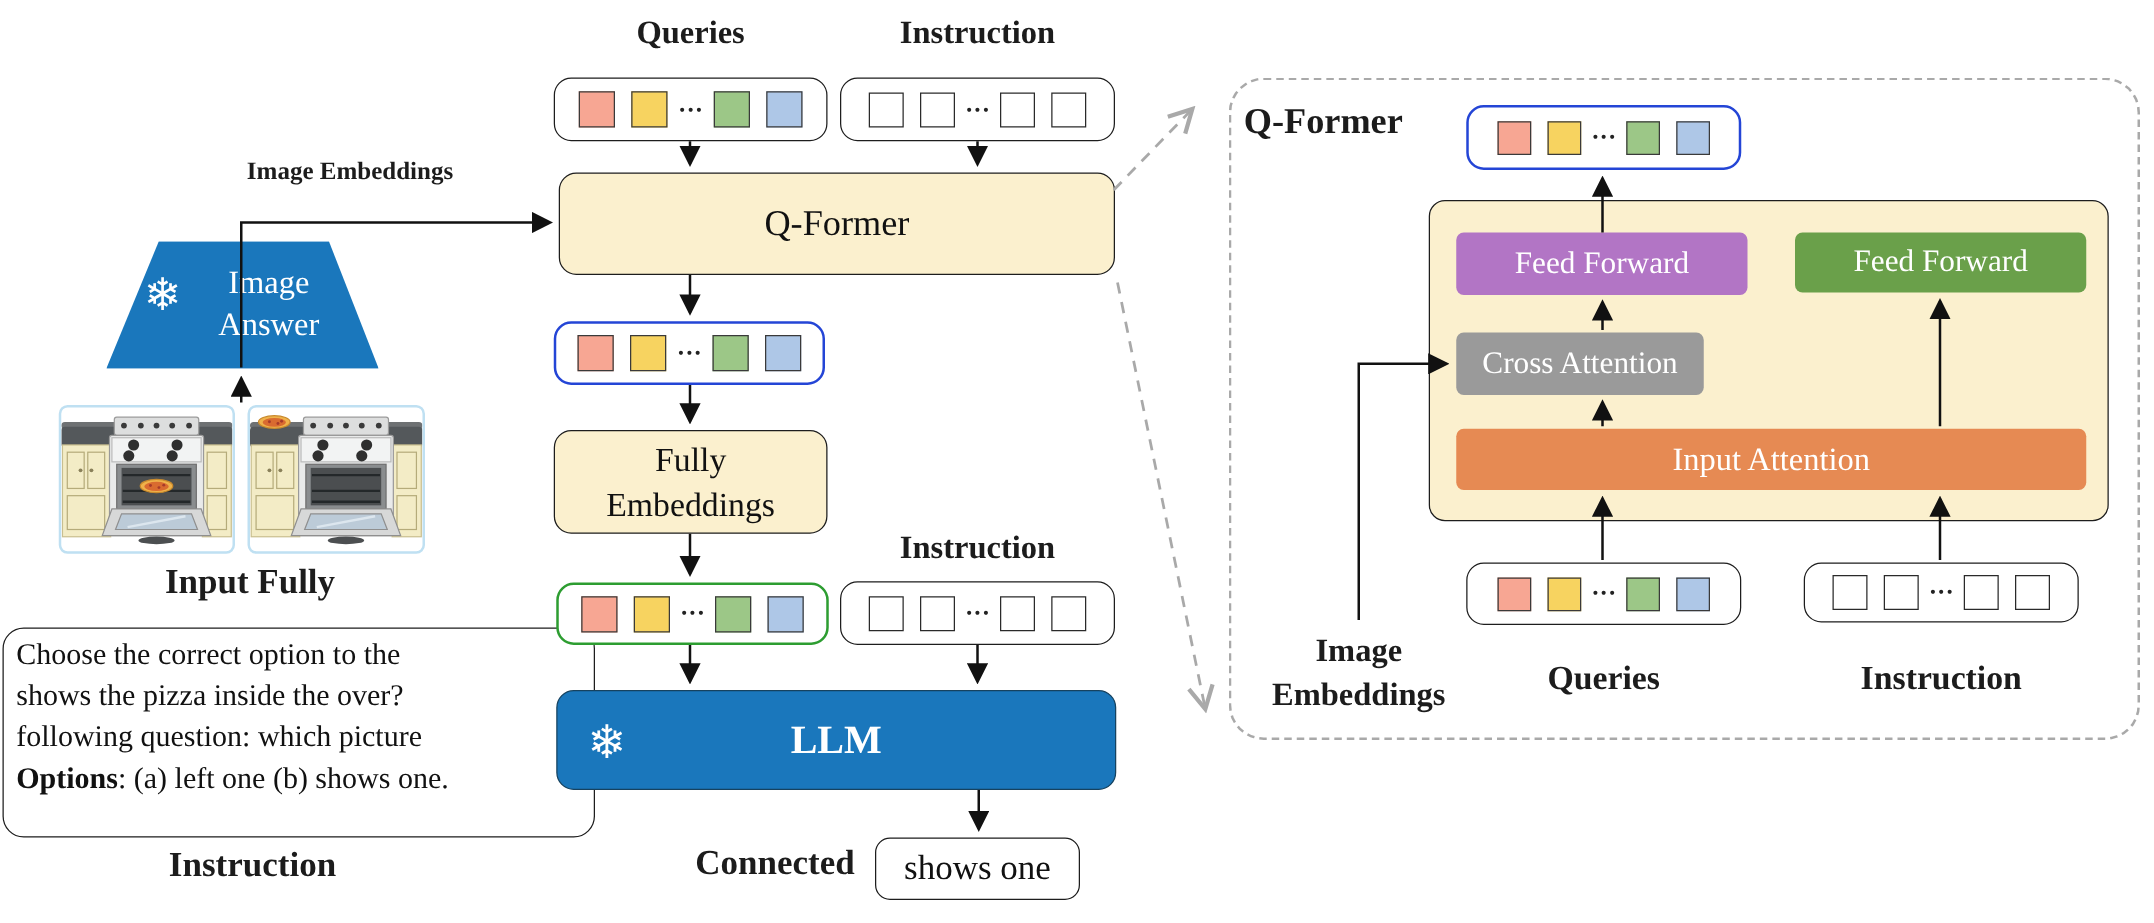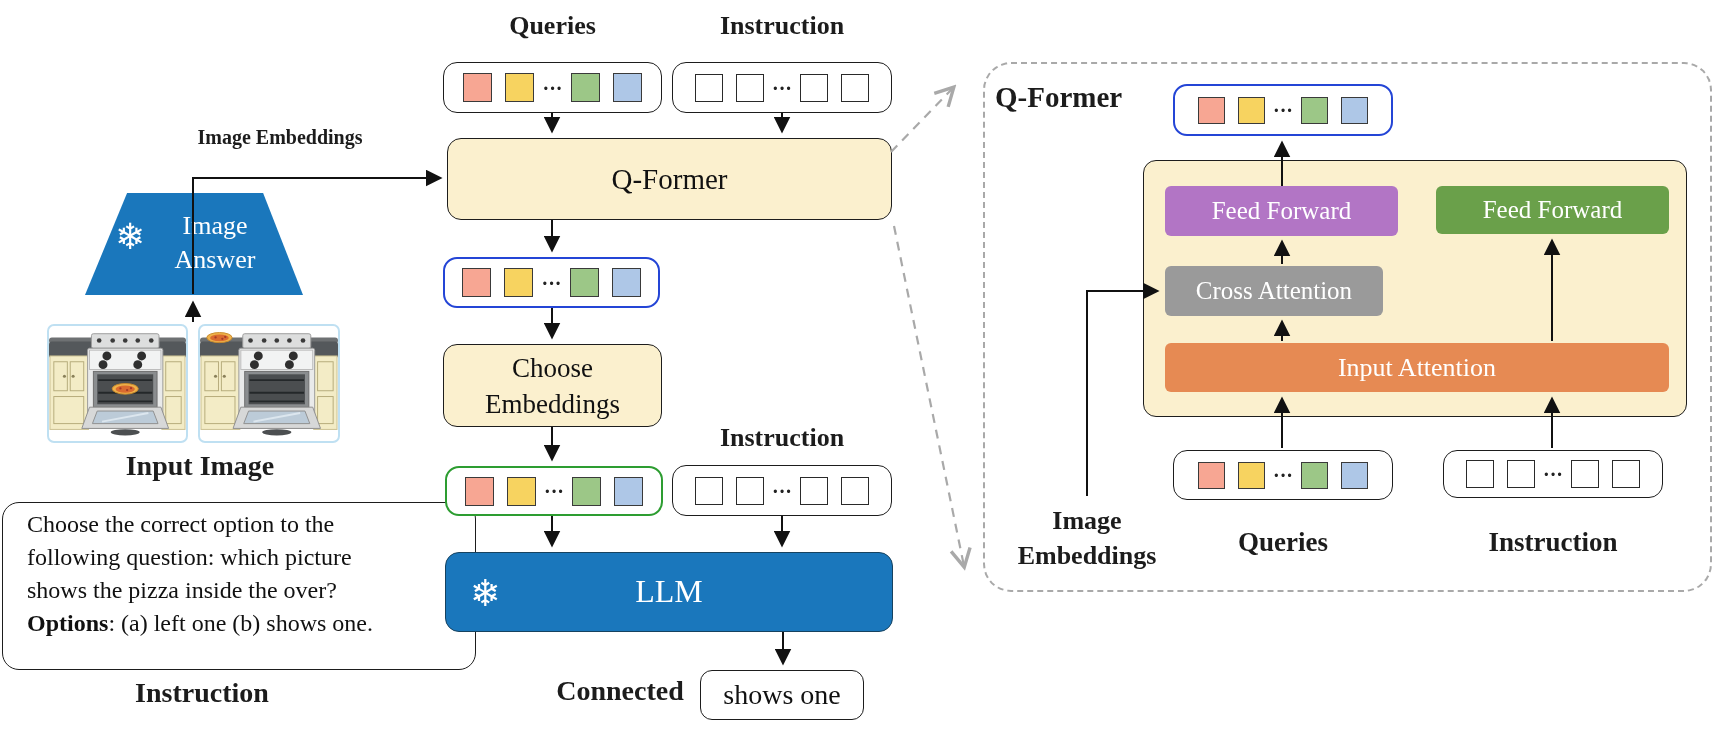--- a/index.html
+++ b/index.html
@@ -142,43 +142,43 @@
       <circle cx="16" cy="11.8" r="1.2" fill="#A63A2A"></circle>
         <circle cx="23" cy="13.3" r="1.2" fill="#A63A2A"></circle>
       <circle cx="26" cy="11.4" r="1.2" fill="#A63A2A"></circle>
       <polygon points="42,84 116,84 124,106 34,106" fill="#D7D8D8" stroke="#8f8f8f"></polygon>
       <polygon points="50,88 108,88 113,101 45,101" fill="#BCCBD8" stroke="#8f8f8f"></polygon>
       <line x1="55" y1="99" x2="103" y2="90" stroke="#DCE6EE" stroke-width="2"></line>
       <ellipse cx="79" cy="110" rx="15" ry="3.2" fill="#4c4f51"></ellipse>
     </svg>
   </div>
 
-  <div class="abs lbl" style="left:55px;top:451px;width:290px;font-size:28px">Input Image</div>
+  <div class="abs lbl" style="left:55px;top:451px;width:290px;font-size:28px">Input Fully</div>
 
   <div class="abs" style="left:2px;top:502px;width:474px;height:168px;border:1.8px solid #1d1d1d;border-radius:17px;
-        background:#fff;padding:5px 24px;font-size:24px;line-height:33px;">
+        background:#fff;padding:5px 10px;font-size:24px;line-height:33px;">
     <div class="promptline">Choose the correct option to the</div>
+    <div class="promptline">shows the pizza inside the over?</div>
     <div class="promptline">following question: which picture</div>
-    <div class="promptline">shows the pizza inside the over?</div>
     <div class="promptline"><b>Options</b><span>: (a) left one (b) shows one.</span></div>
   </div>
 
   <div class="abs lbl" style="left:52px;top:678px;width:300px;font-size:28px">Instruction</div>
 
   <div class="abs box tokrow blueborder" style="left:443px;top:257px;width:217px;height:51px">
     <span class="sq" style="background:var(--token-salmon)"></span>
     <span class="sq" style="background:var(--token-yellow)"></span>
     <span class="dots">···</span>
     <span class="sq" style="background:var(--token-green)"></span>
     <span class="sq" style="background:var(--token-blue)"></span>
   </div>
 
   <div class="abs cream" style="left:443px;top:344px;width:219px;height:83px;font-size:27px;line-height:36px;">
     <div>
-      <div>Choose</div>
+      <div>Fully</div>
       <div>Embeddings</div>
     </div>
   </div>
 
   <div class="abs box tokrow greenborder" style="left:445px;top:466px;width:218px;height:50px">
     <span class="sq" style="background:var(--token-salmon)"></span>
     <span class="sq" style="background:var(--token-yellow)"></span>
     <span class="dots">···</span>
     <span class="sq" style="background:var(--token-green)"></span>
     <span class="sq" style="background:var(--token-blue)"></span>
@@ -189,21 +189,21 @@
   <div class="abs box tokrow" style="left:672px;top:465px;width:220px;height:51px">
     <span class="wsq"></span>
     <span class="wsq"></span>
     <span class="dots">···</span>
     <span class="wsq"></span>
     <span class="wsq"></span>
   </div>
 
   <div class="abs bluebox" style="left:445px;top:552px;width:448px;height:80px">
     <span class="abs snow" style="left:24px;top:22px;font-size:37px">❄</span>
-    <div class="abs" style="left:0;top:20px;width:100%;text-align:center;font-size:32px;">LLM</div>
+    <div class="abs" style="left:0;top:20px;width:100%;text-align:center;font-size:32px;font-weight:bold;">LLM</div>
   </div>
 
   <div class="abs lbl" style="left:545px;top:676px;width:150px;font-size:28px">Connected</div>
   <div class="abs" style="left:700px;top:670px;width:164px;height:50px;border:1.8px solid #1d1d1d;border-radius:12px;
        background:#fff;display:flex;align-items:center;justify-content:center;font-size:28px;">
     <span>shows one</span>
   </div>
 
   <div class="abs" style="left:983px;top:62px;width:729px;height:530px;border:2.4px dashed var(--dashed-gray,#A9A9A9);border-radius:28px;"></div>
 
@@ -220,21 +220,21 @@
   <div class="abs cream" style="left:1143px;top:160px;width:544px;height:257px;border-radius:13px;"></div>
 
   <div class="abs block" style="left:1165px;top:186px;width:233px;height:50px;background:var(--purple,#B275C5);font-size:25px;">
     <span>Feed Forward</span>
   </div>
 
   <div class="abs block" style="left:1436px;top:186px;width:233px;height:48px;background:var(--ff-green,#6AA04A);font-size:25px;">
     <span>Feed Forward</span>
   </div>
 
-  <div class="abs block" style="left:1165px;top:266px;width:218px;height:50px;background:var(--gray,#9A9A9A);font-size:25px;">
+  <div class="abs block" style="left:1165px;top:266px;width:198px;height:50px;background:var(--gray,#9A9A9A);font-size:25px;">
     <span>Cross Attention</span>
   </div>
 
   <div class="abs block" style="left:1165px;top:343px;width:504px;height:49px;background:var(--orange,#E68A53);font-size:26px;">
     <span>Input Attention</span>
   </div>
 
   <div class="abs box tokrow sm" style="left:1173px;top:450px;width:220px;height:50px">
     <span class="sq" style="background:var(--token-salmon)"></span>
     <span class="sq" style="background:var(--token-yellow)"></span>

